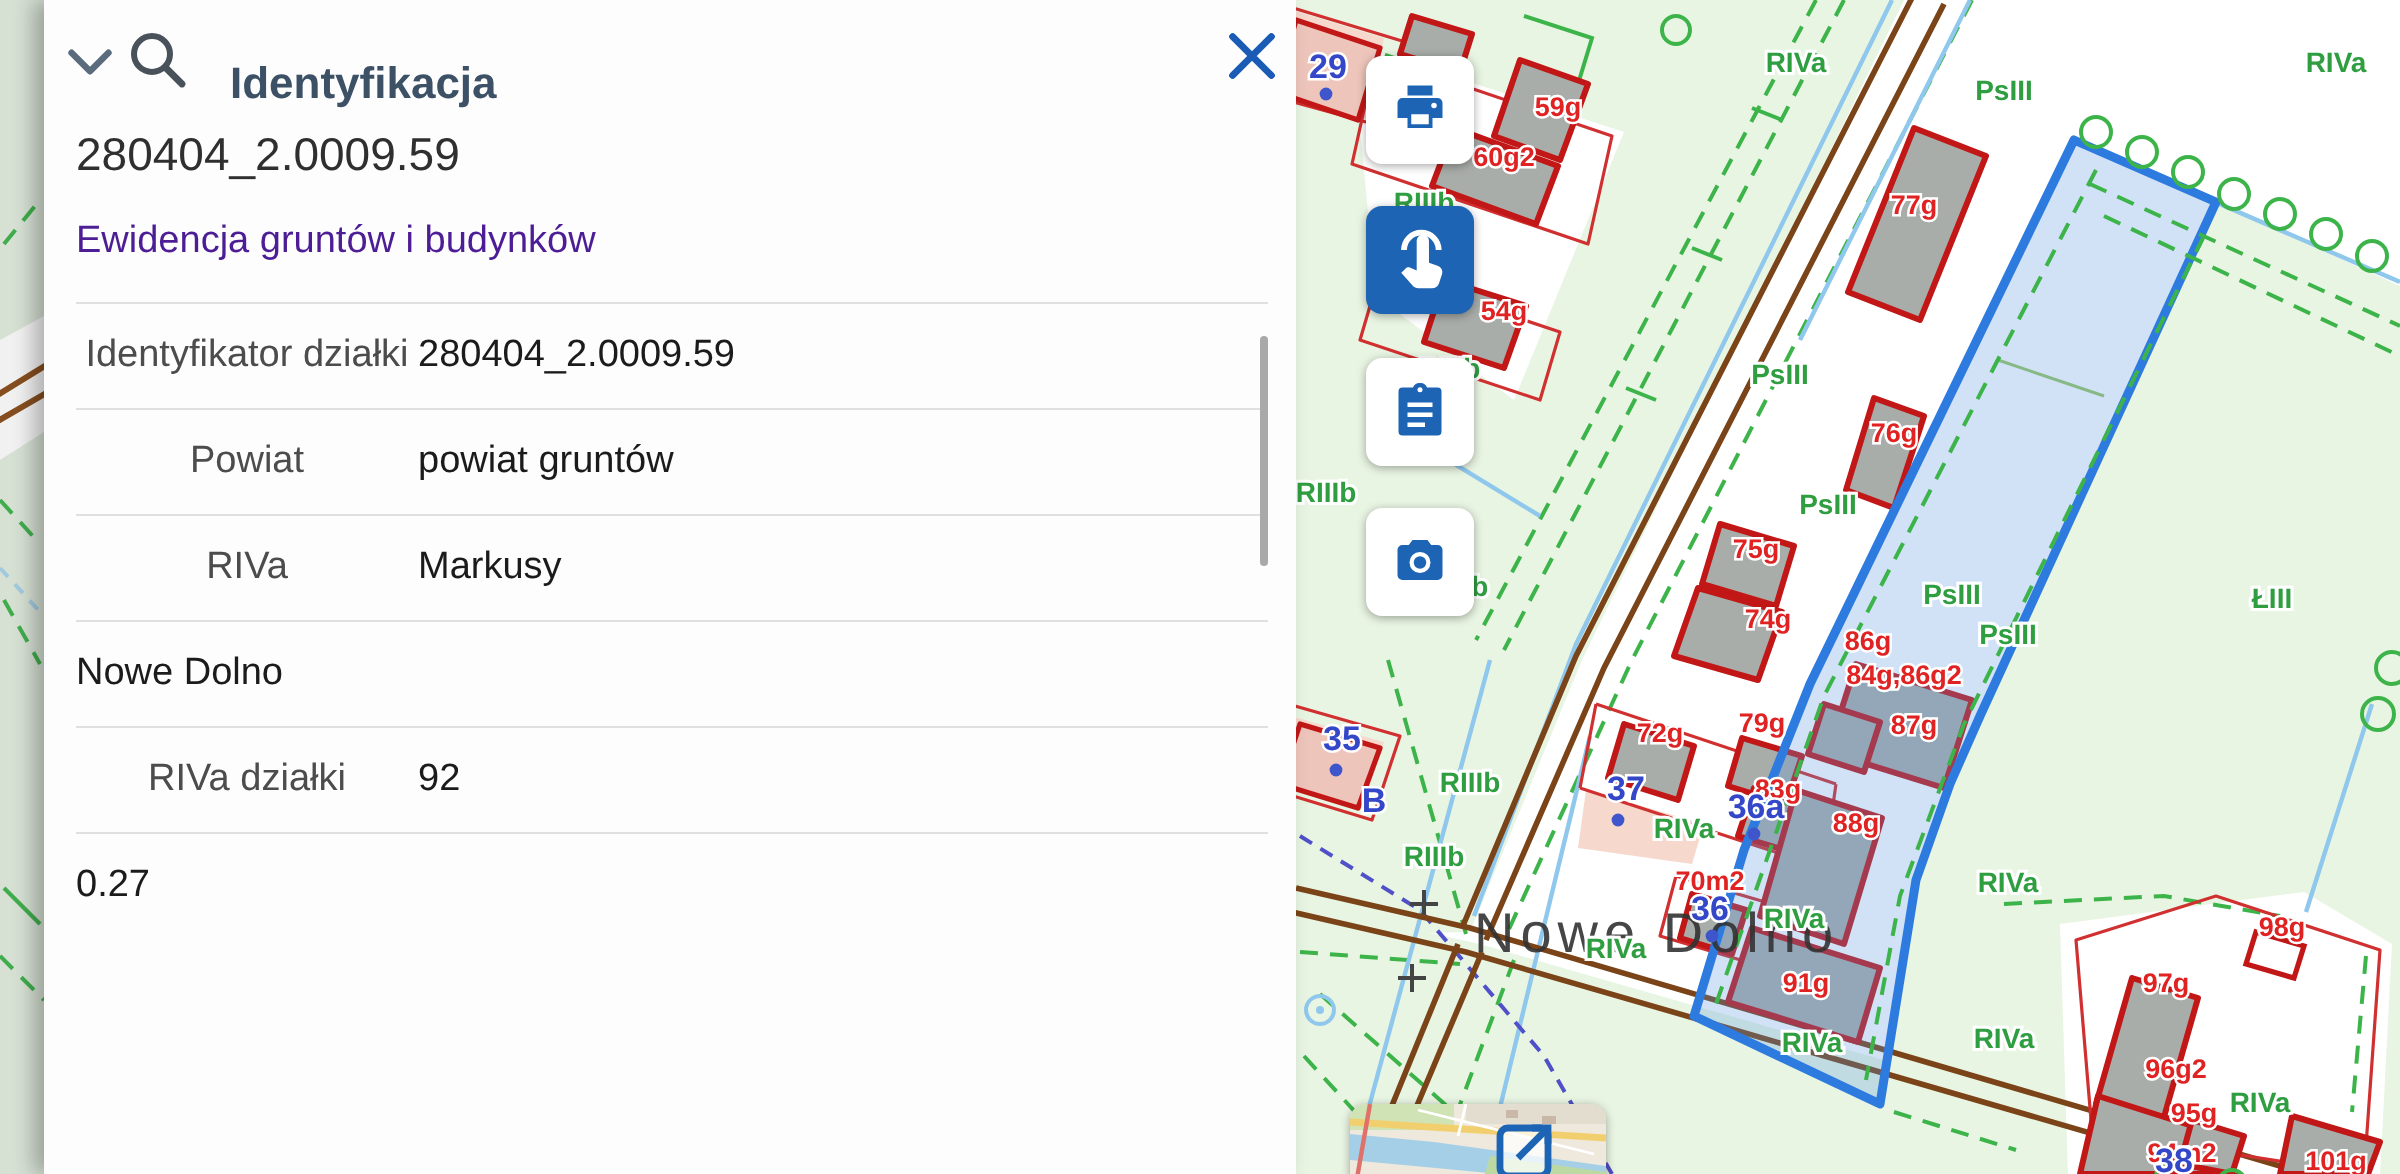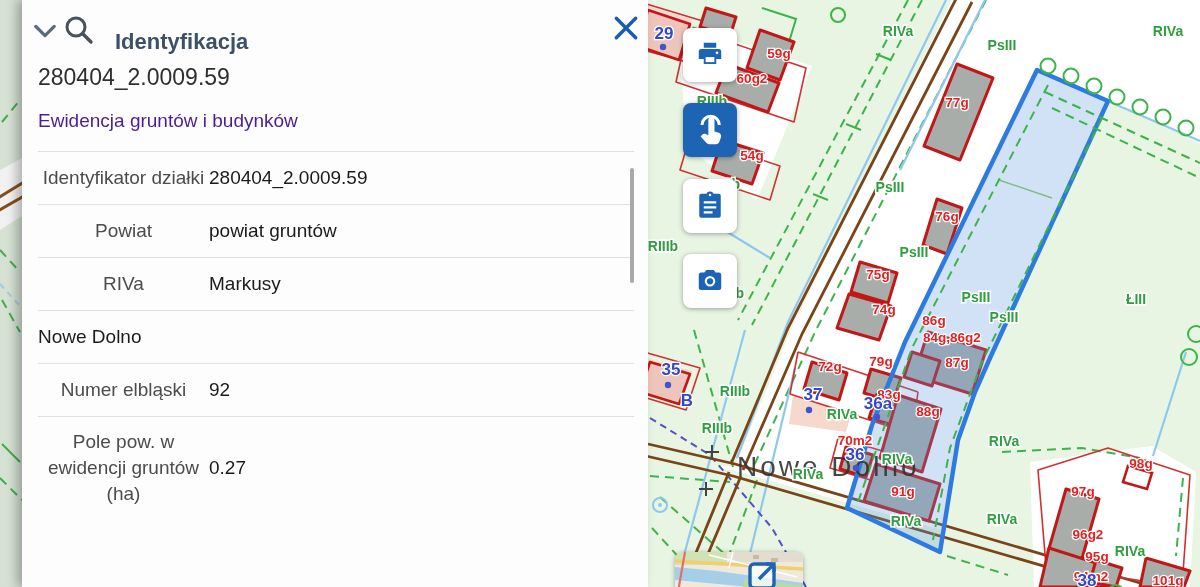--- a/index.html
+++ b/index.html
@@ -294,25 +294,24 @@
       <div class="row-value">powiat gruntów</div>
     </div>
     <div class="row">
       <div class="row-label">RIVa</div>
       <div class="row-value">Markusy</div>
     </div>
     <div class="row">
       <div class="row-value">Nowe Dolno</div>
     </div>
     <div class="row">
-      <div class="row-label">Numer elbląski</div>
+      <div class="row-label">RIVa działki</div>
       <div class="row-value">92</div>
     </div>
     <div class="row">
-      <div class="row-label">Pole pow. w ewidencji gruntów (ha)</div>
       <div class="row-value">0.27</div>
     </div>
   </div>
   <div id="scroll-thumb"></div>
 </div>
 
 <button class="tool-btn" style="top:28px">
   <span>
     <svg viewBox="0 0 24 24" width="30" height="30">
       <path fill="#1d64b5" d="M7 3h10v4H7z"></path>

